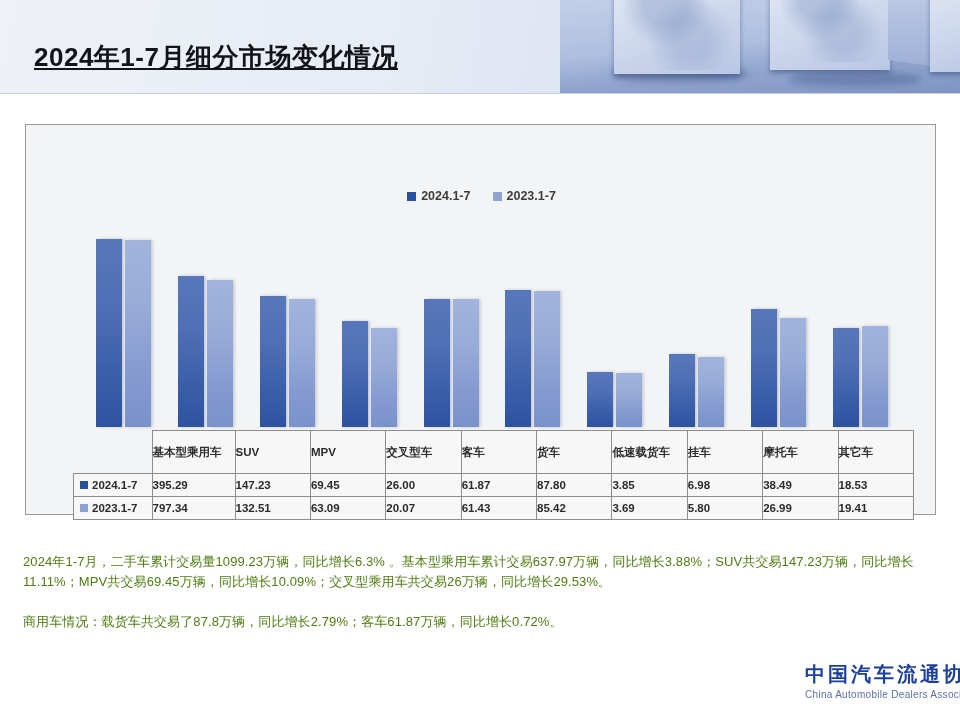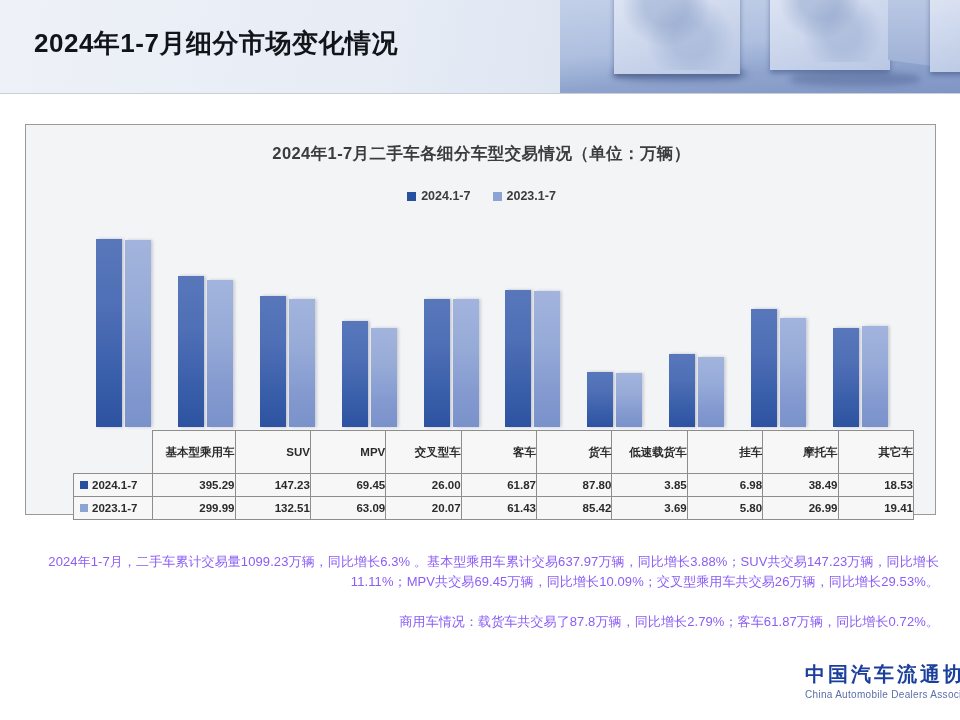--- a/index.html
+++ b/index.html
@@ -34,23 +34,24 @@
     background:radial-gradient(ellipse at 40% 35%, rgba(120,145,190,.38) 0 22%, rgba(120,145,190,0) 46%),
                radial-gradient(ellipse at 62% 70%, rgba(120,145,190,.30) 0 18%, rgba(120,145,190,0) 44%);
   }
   #header .shadow{
     position:absolute;background:rgba(45,65,115,.30);filter:blur(3px);border-radius:40%;
   }
   #header-rule{
     position:absolute;left:0;top:93px;width:960px;height:2px;background:#c8cfdb;
   }
   #page-title{
-    position:absolute;left:34px;top:26px;
+    position:absolute;left:34px;top:40px;
     font-size:26px;font-weight:bold;color:#111418;letter-spacing:.5px;
     white-space:nowrap;
+    text-decoration:underline;
   }
 
   
   #chart-panel{
     position:absolute;left:25px;top:124px;width:911px;height:391px;
     background:#f3f4f6;border:1px solid #9a9a9a;box-sizing:border-box;
   }
   #chart-title{
     position:absolute;left:0;top:18px;width:911px;text-align:center;
     font-size:16.5px;font-weight:bold;color:#3c3c3c;letter-spacing:.4px;
@@ -78,34 +79,34 @@
           box-shadow:1.5px 0 3px rgba(60,70,95,.26);}
 
   
   #data-table{
     position:absolute;left:47px;top:305px;width:841px;
     border-collapse:collapse;table-layout:fixed;
     font-size:11.5px;color:#2b2b2b;
   }
   #data-table td{
     border:1px solid #8d8d8d;background:#f7f7f8;
-    text-align:right;vertical-align:middle;padding:0;
+    text-align:left;vertical-align:middle;padding:0;
   }
   #data-table .hdr td{height:42px;font-weight:bold;line-height:1.25;}
   #data-table .row td{height:22px;font-weight:bold;}
   #data-table td.rowlab{
     text-align:left;padding-left:6px;white-space:nowrap;font-weight:bold;
   }
   #data-table td.corner{border:none;background:transparent;}
   .rsw{width:8px;height:8px;display:inline-block;vertical-align:middle;margin-right:4px;position:relative;top:-1px;}
 
   
   .para{
     position:absolute;left:23px;width:916px;
-    font-size:13px;color:#8b5cf6;line-height:1.55;letter-spacing:.1px;text-align:right;
+    font-size:13px;color:#4d7c0f;line-height:1.55;letter-spacing:.1px;
   }
   #para-1{top:552px;}
   #para-2{top:612px;}
 
   
   #logo{position:absolute;left:727px;top:659px;width:215px;height:54px;}
   #logo .mark{position:absolute;left:0;top:2px;width:72px;height:48px;}
   #logo .cn{
     position:absolute;left:78px;top:2px;
     font-size:20px;font-weight:bold;color:#1b3f9c;letter-spacing:3px;white-space:nowrap;
@@ -139,21 +140,20 @@
   <div class="cube" style="left:930px;top:-30px;width:60px;height:104px;">
     <div class="front" style="width:58px;height:102px;"></div>
   </div>
 
   <div id="header-rule"></div>
   <div id="page-title">2024年1-7月细分市场变化情况</div>
 </div>
 
 <div id="chart-panel">
 
-  <div id="chart-title">2024年1-7月二手车各细分车型交易情况（单位：万辆）</div>
 
   <div id="chart-legend">
     <span class="lg">
       <span class="sw" style="background: rgb(39, 81, 158);"></span>
       <span>2024.1-7</span>
     </span>
     <span class="lg">
       <span class="sw" style="background: rgb(141, 163, 212);"></span>
       <span>2023.1-7</span>
     </span>
@@ -225,21 +225,21 @@
           <td>26.00</td>
           <td>61.87</td>
           <td>87.80</td>
           <td>3.85</td>
           <td>6.98</td>
           <td>38.49</td>
           <td>18.53</td>
         </tr>
       <tr class="row">
           <td class="rowlab"><span class="rsw" style="background: rgb(141, 163, 212);"></span><span>2023.1-7</span></td>
-          <td>299.99</td>
+          <td>797.34</td>
           <td>132.51</td>
           <td>63.09</td>
           <td>20.07</td>
           <td>61.43</td>
           <td>85.42</td>
           <td>3.69</td>
           <td>5.80</td>
           <td>26.99</td>
           <td>19.41</td>
         </tr>

